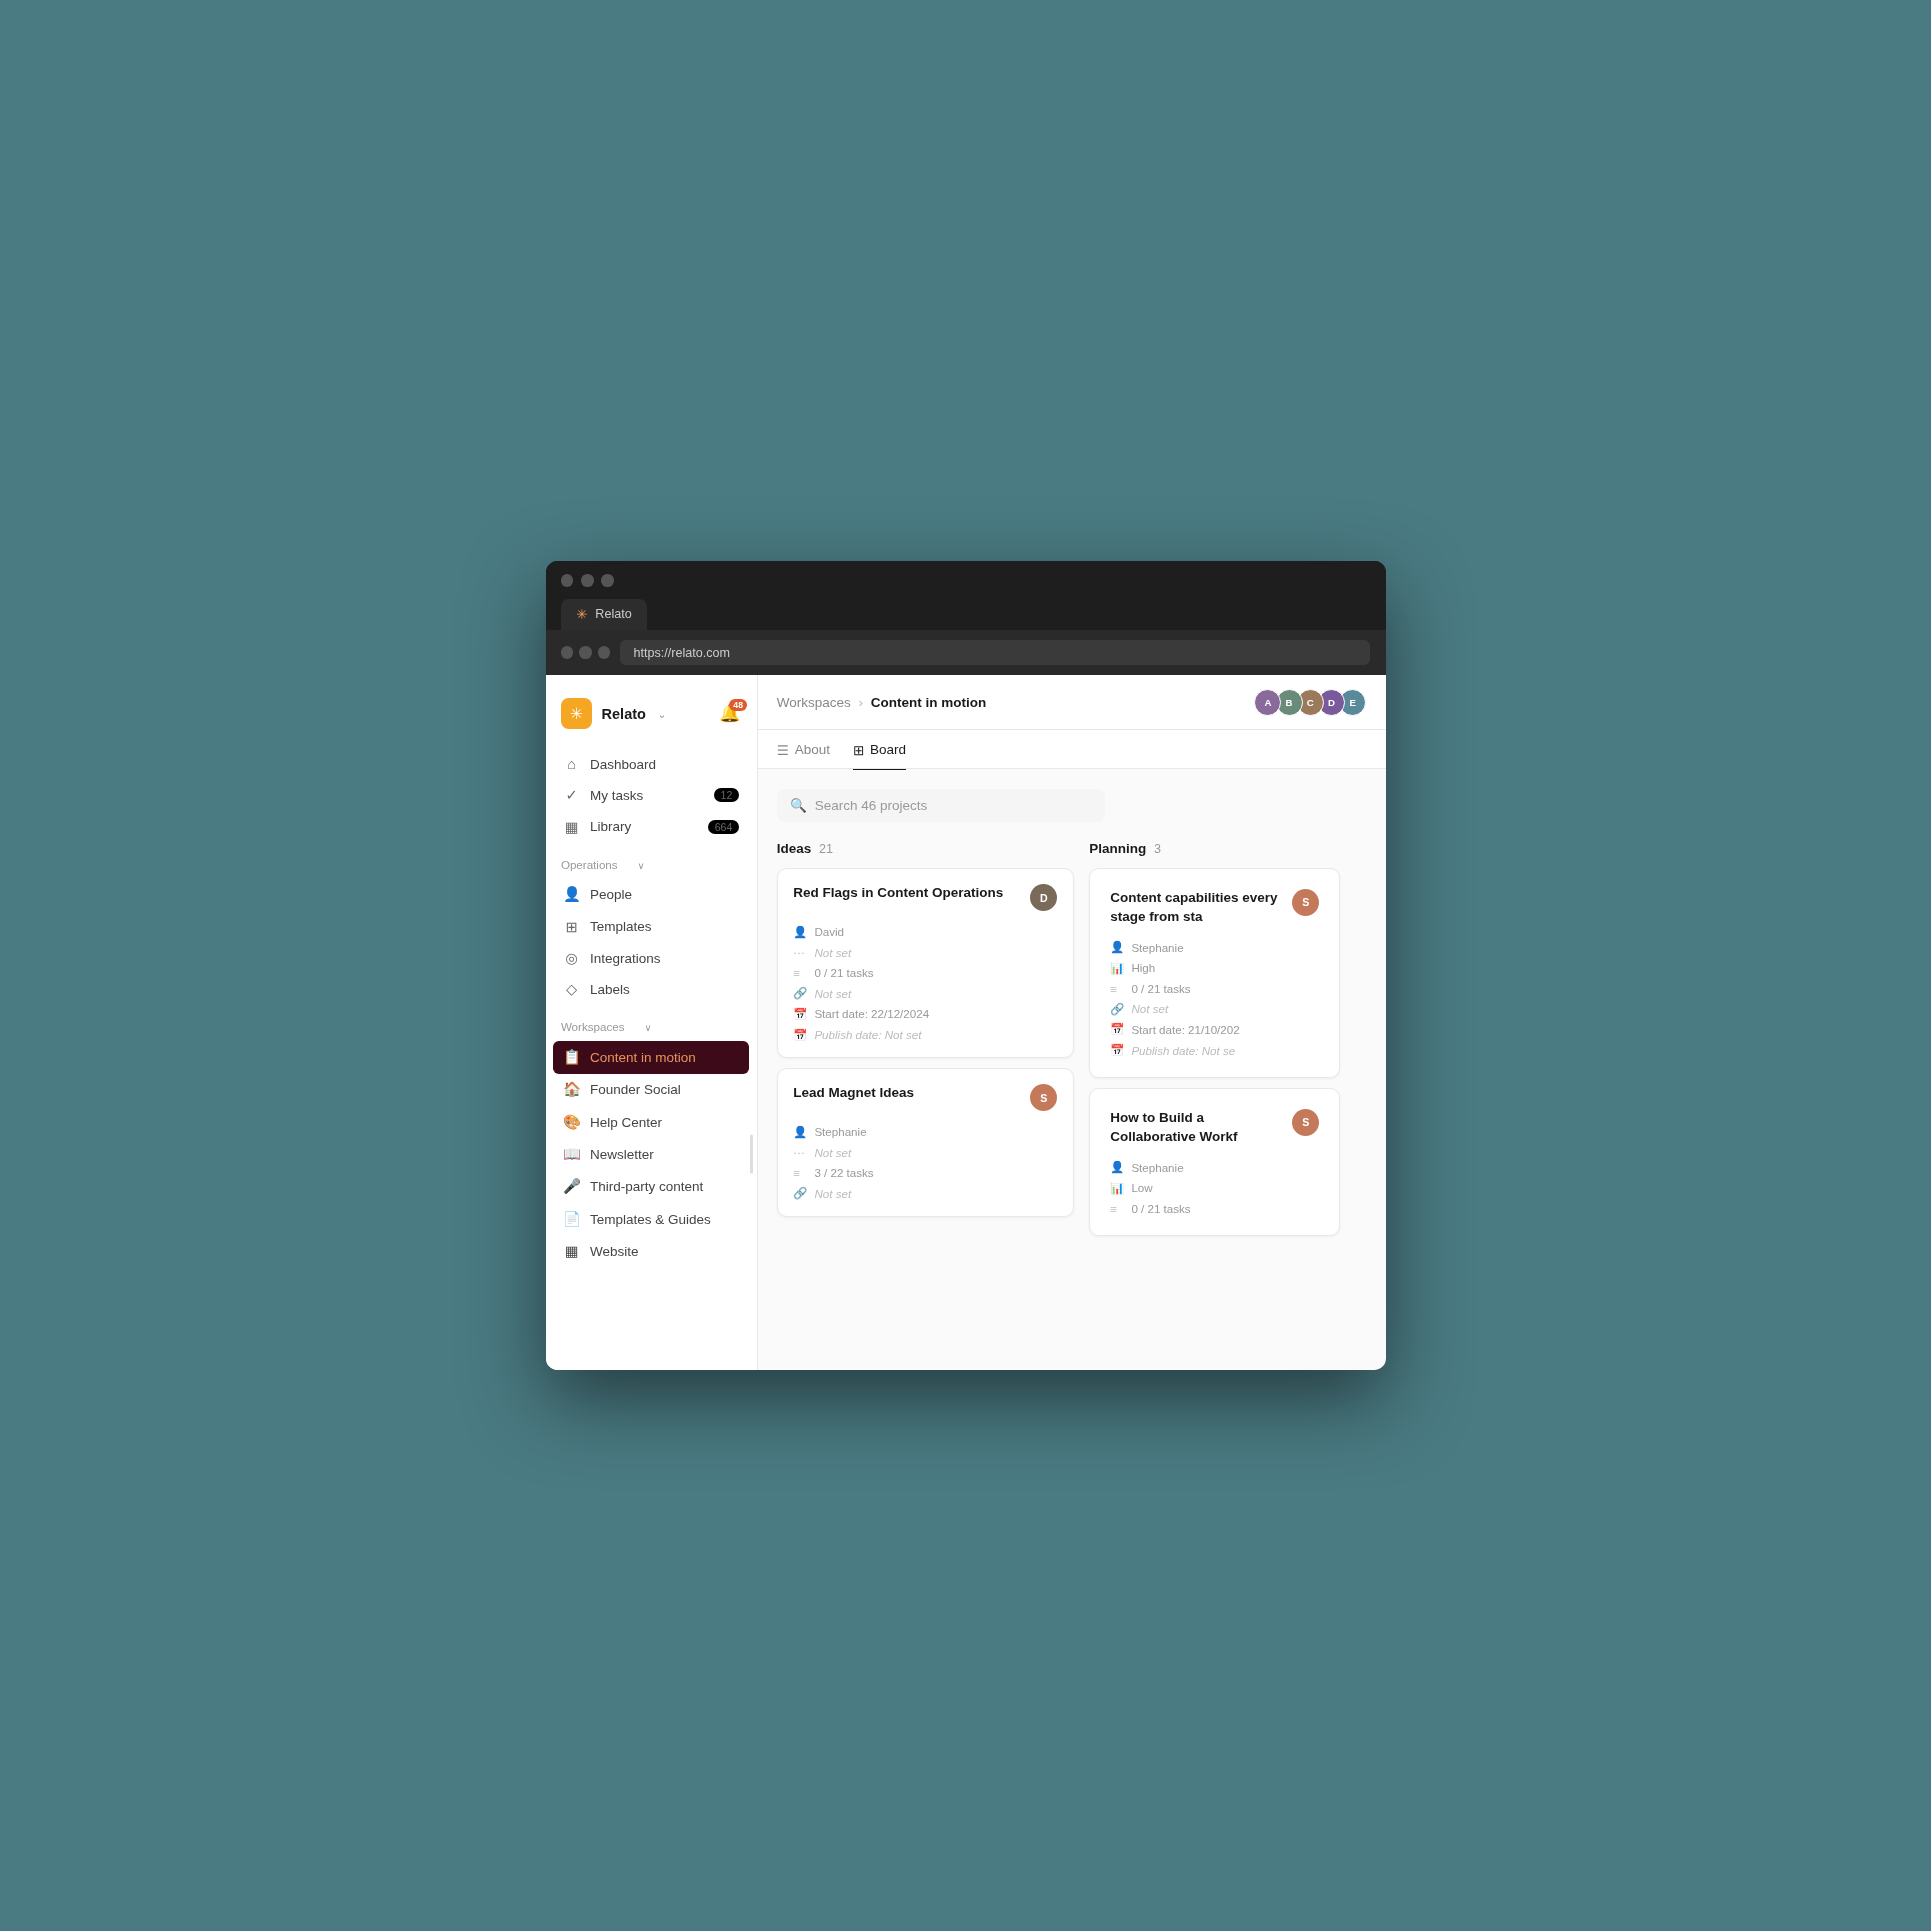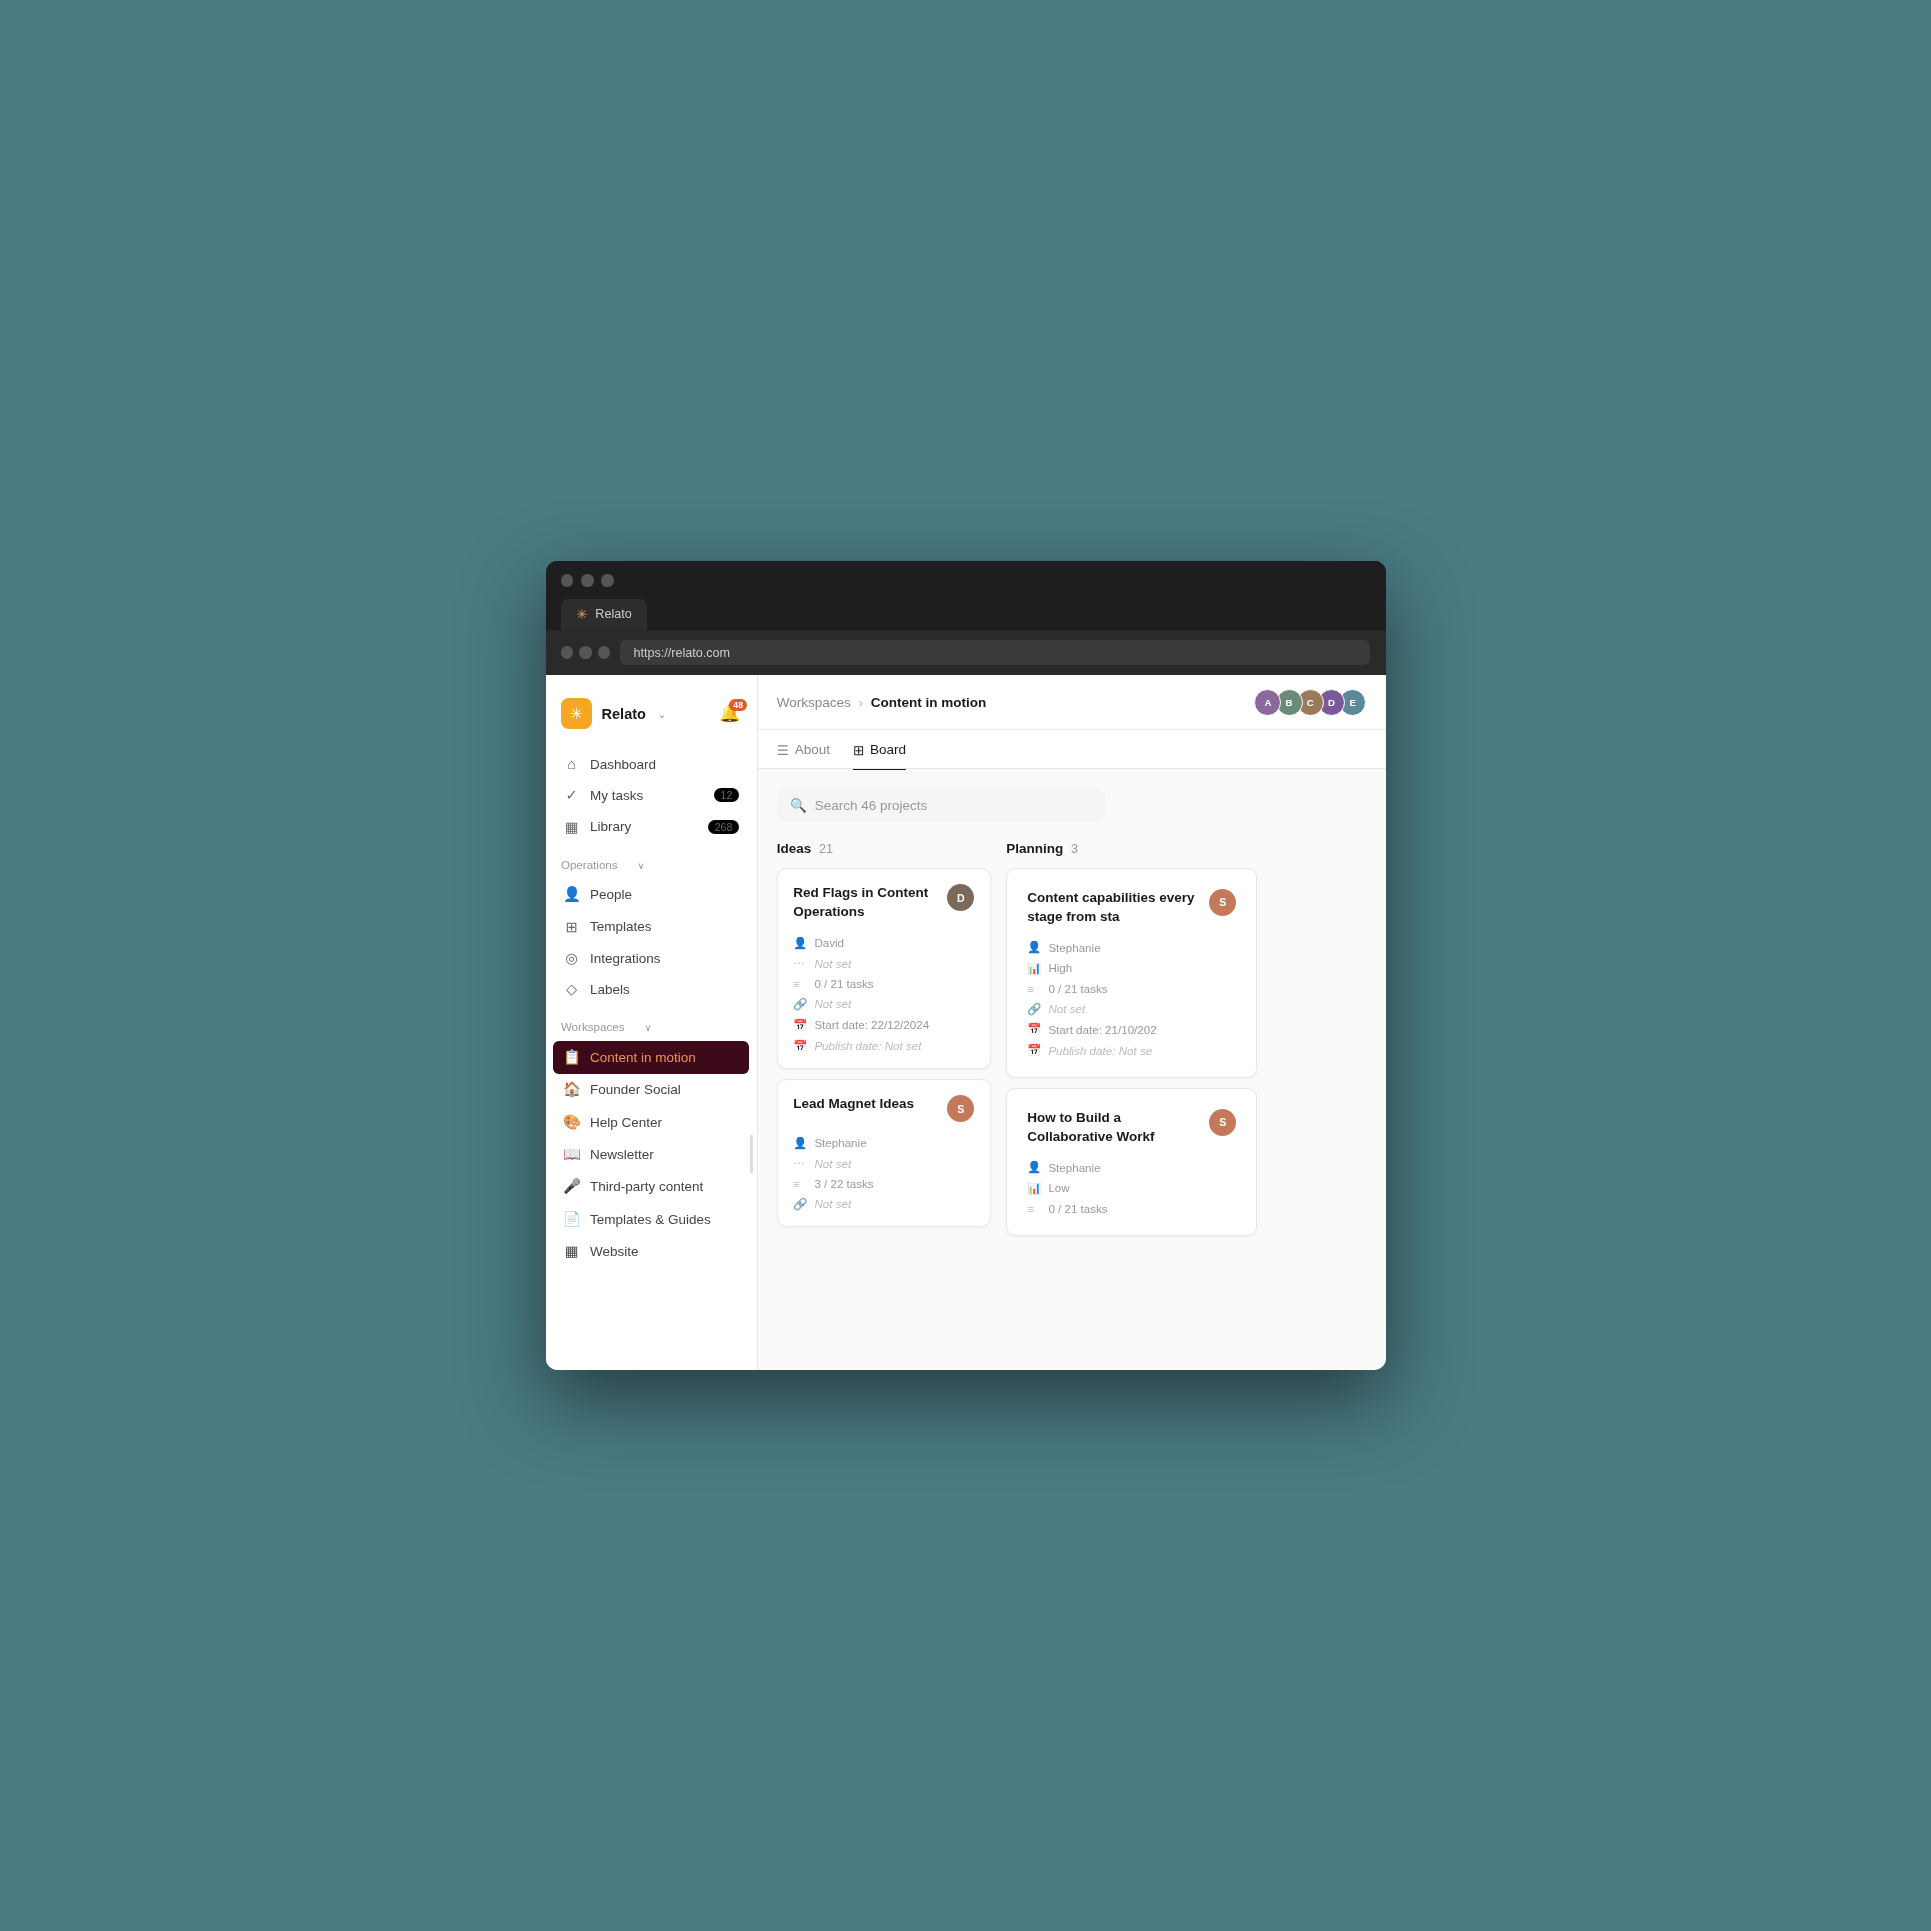--- a/index.html
+++ b/index.html
@@ -348,21 +348,21 @@
       font-size: 13.5px;
     }
 
     .columns-container {
       display: flex;
       gap: 15.4px;
       align-items: flex-start;
     }
 
     .board-column {
-      width: 214px;
+      width: 297px;
       flex-shrink: 0;
     }
 
     .column-header {
       display: flex;
       align-items: center;
       gap: 7.7px;
       margin-bottom: 11.6px;
     }
 
@@ -511,21 +511,21 @@
 
         <div class="nav-item">
           <span class="nav-icon">✓</span>
           <span>My tasks</span>
           <span class="nav-badge">12</span>
         </div>
 
         <div class="nav-item">
           <span class="nav-icon">▦</span>
           <span>Library</span>
-          <span class="nav-badge">268</span>
+          <span class="nav-badge">664</span>
         </div>
       </div>
 
       <div class="sidebar-section">
         <div class="sidebar-section-label">
           <span>Operations</span>
           <span class="chevron">∨</span>
         </div>
       </div>
 

